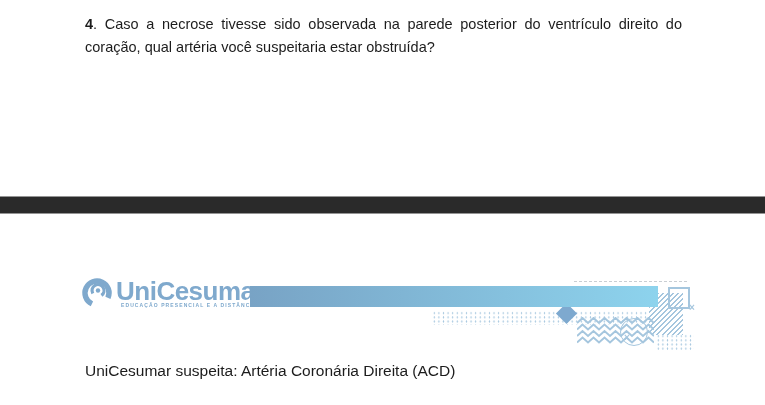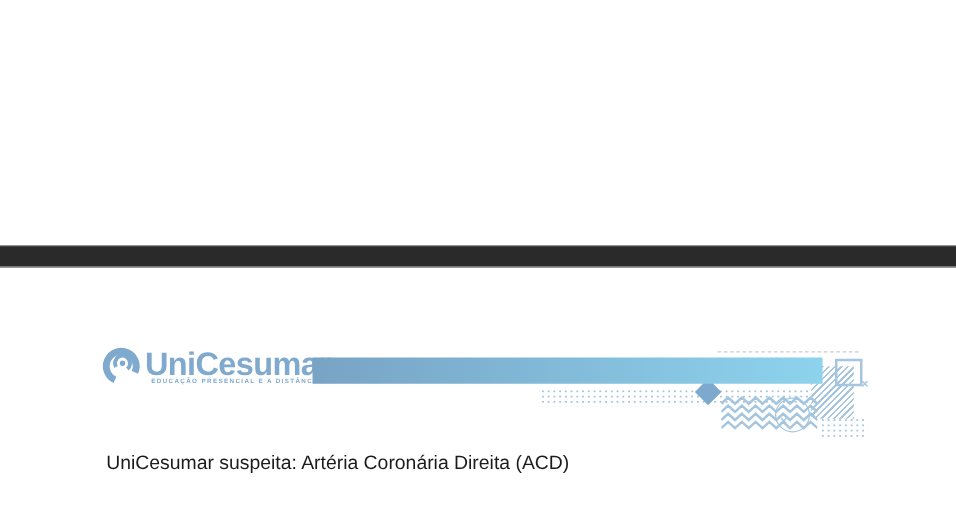--- a/index.html
+++ b/index.html
@@ -68,20 +68,22 @@
   .x-mark.one{left:689px;top:303px;}
   .x-mark.two{left:624px;top:333px;}
 
   
   .answer{left:85px;top:362px;font-size:15.5px;color:var(--text-color);}
 </style>
 </head>
 <body>
 
 <div class="abs question">
+  <div class="q-line1"><span class="q-num">4</span><span>. Caso a necrose tivesse sido observada na parede posterior do ventrículo direito do</span></div>
+  <div class="q-line2">coração, qual artéria você suspeitaria estar obstruída?</div>
 </div>
 
 <div class="abs separator"></div>
 
 <svg class="abs logo-icon" viewBox="0 0 34 34" aria-hidden="true">
   <g fill="none" stroke="currentColor">
     <circle cx="16" cy="17" r="12" stroke-width="5.5" stroke-dasharray="56 20" transform="rotate(-245 16 17)"></circle>
     <circle cx="17" cy="14.5" r="6" stroke-width="3.2" stroke-dasharray="27 11" transform="rotate(-210 17 14.5)"></circle>
   </g>
   <circle cx="17" cy="14.5" r="2.2" fill="currentColor"></circle>

